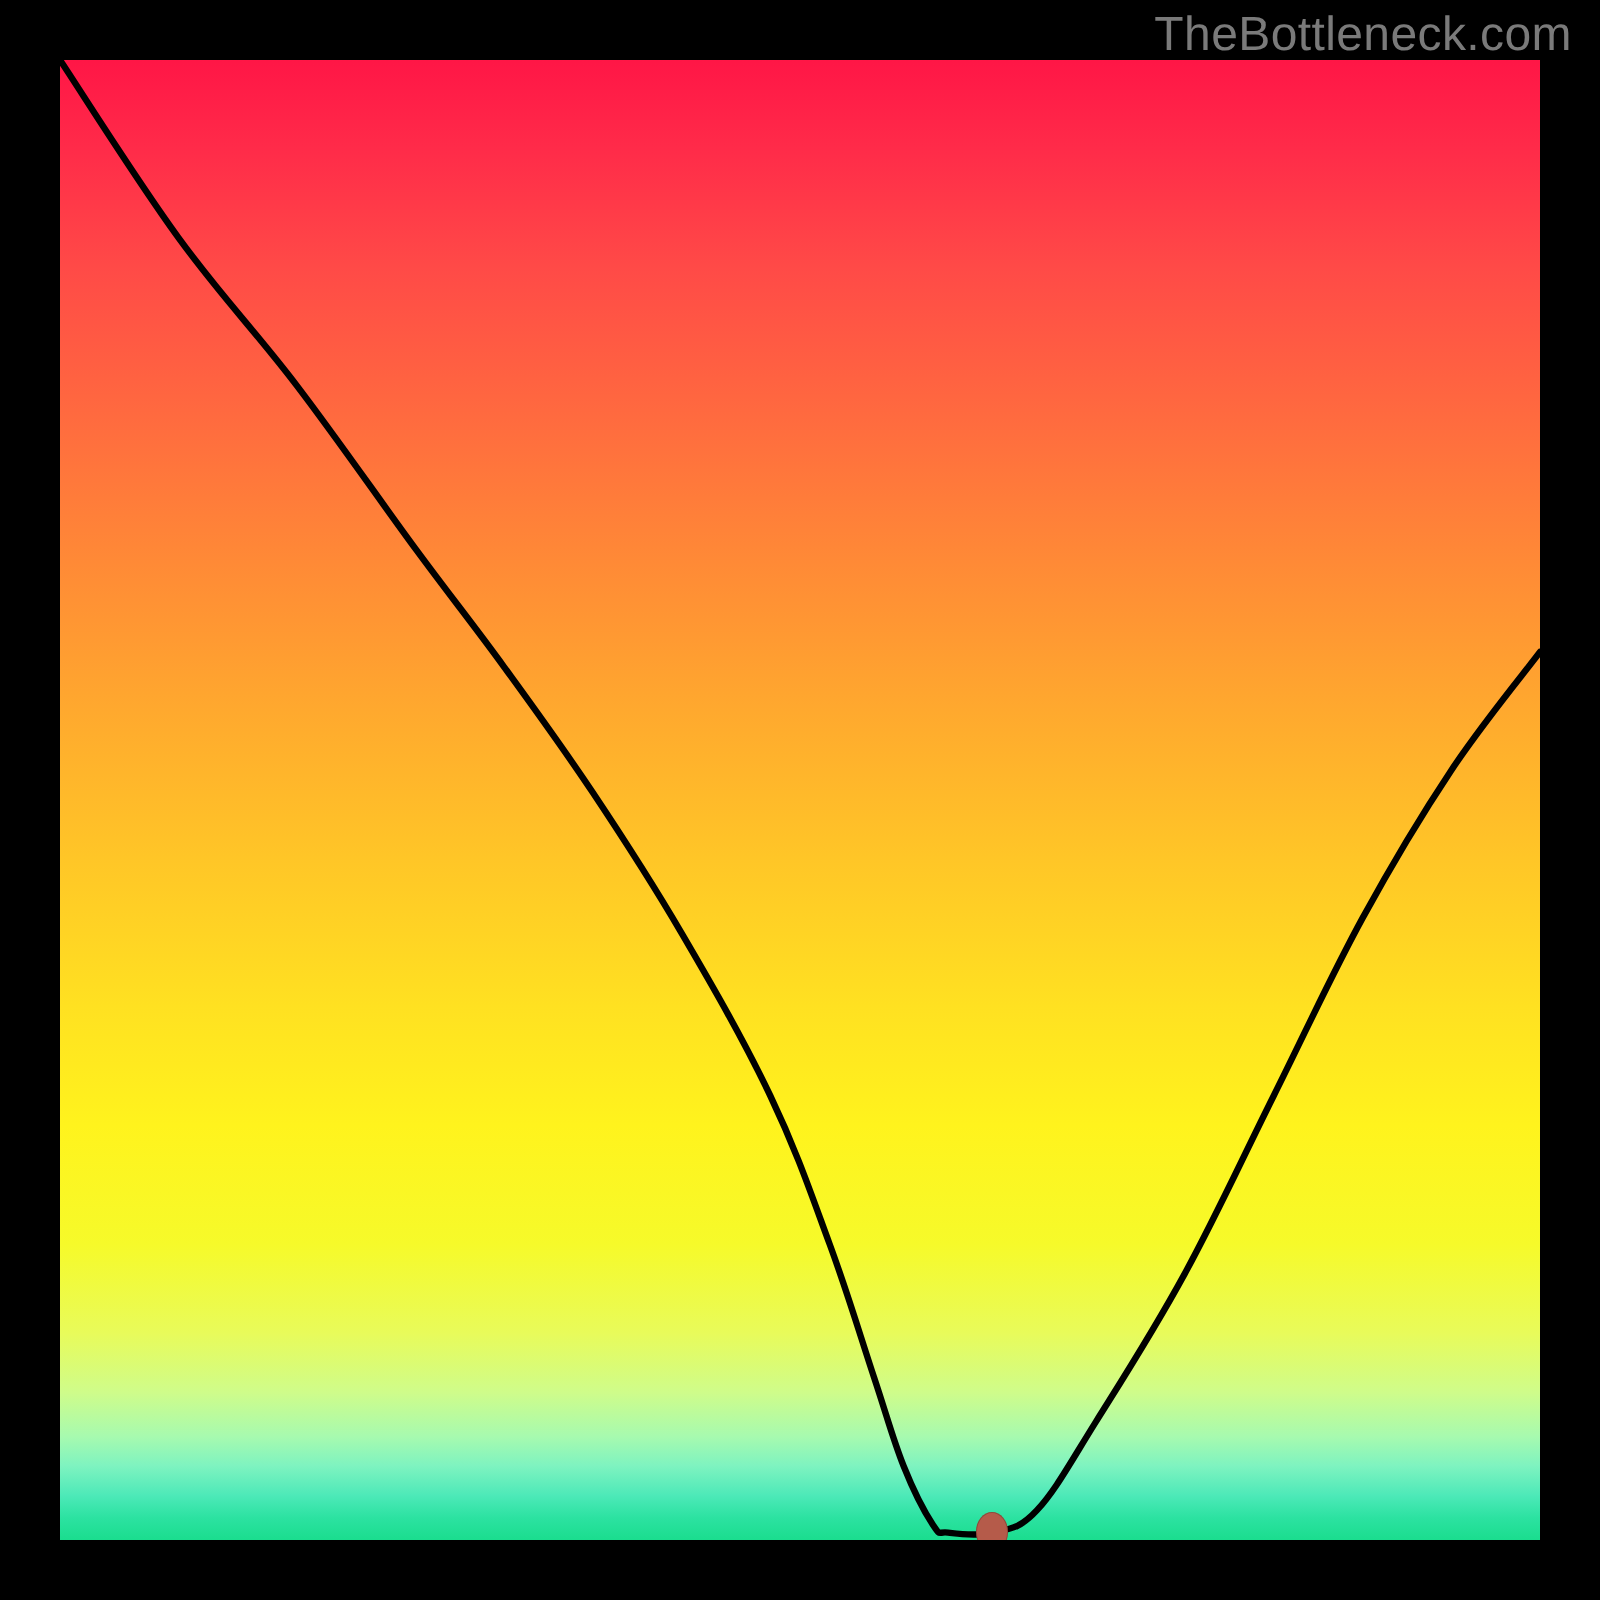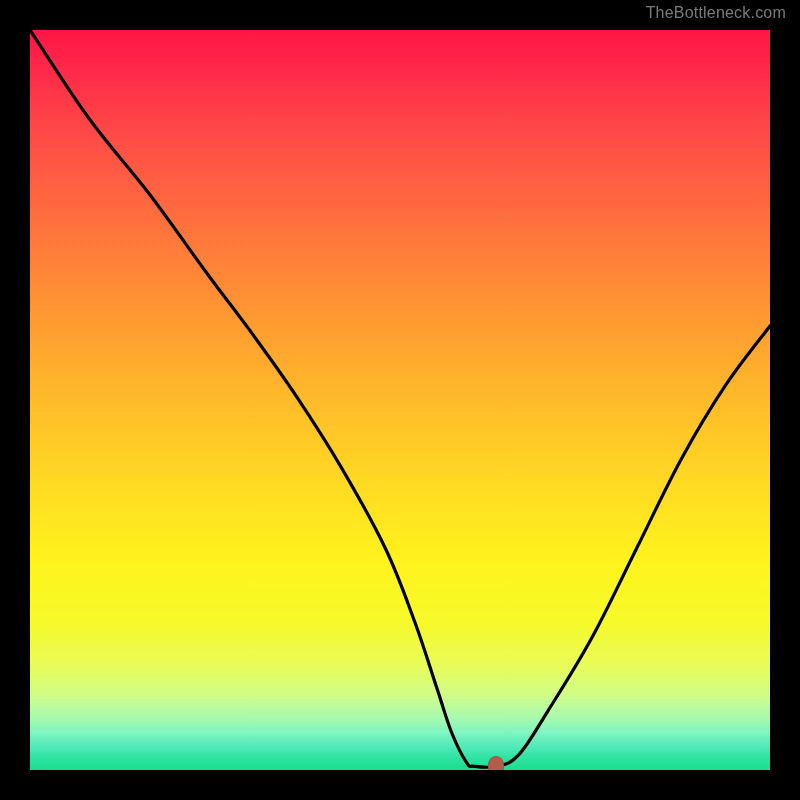--- a/index.html
+++ b/index.html
@@ -17,21 +17,21 @@
     left: 0;
     width: 800px;
     height: 800px;
     background: #000;
   }
   .watermark {
     position: absolute;
     top: 4px;
     right: 14px;
     color: #7a7a7a;
-    font-size: 16px;
+    font-size: 24px;
     letter-spacing: 0.2px;
     font-weight: 400;
     user-select: none;
   }
   .plot {
     position: absolute;
     top: 30px;
     left: 30px;
     width: 740px;
     height: 740px;

